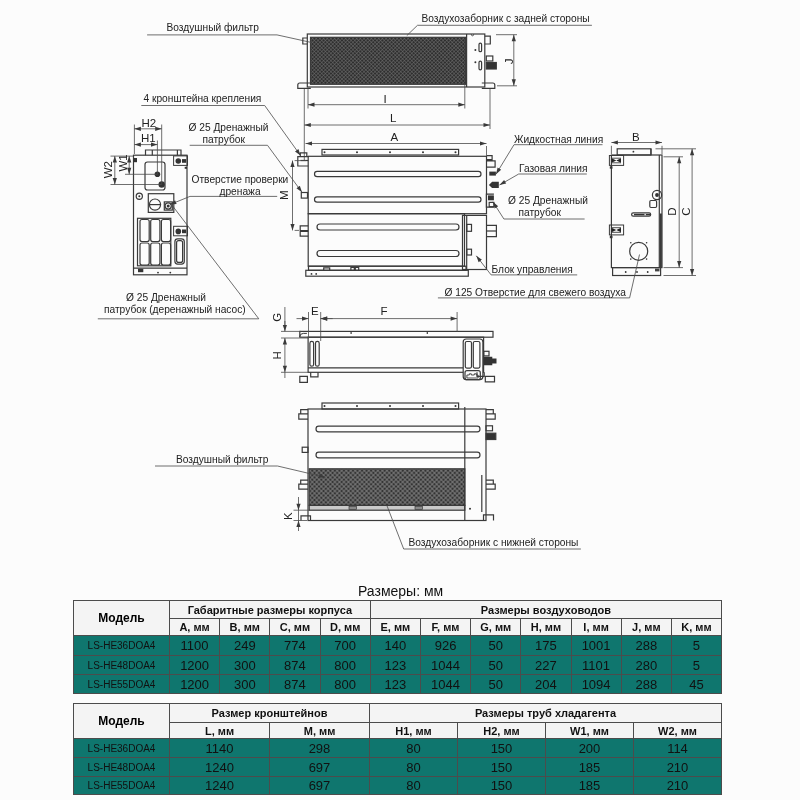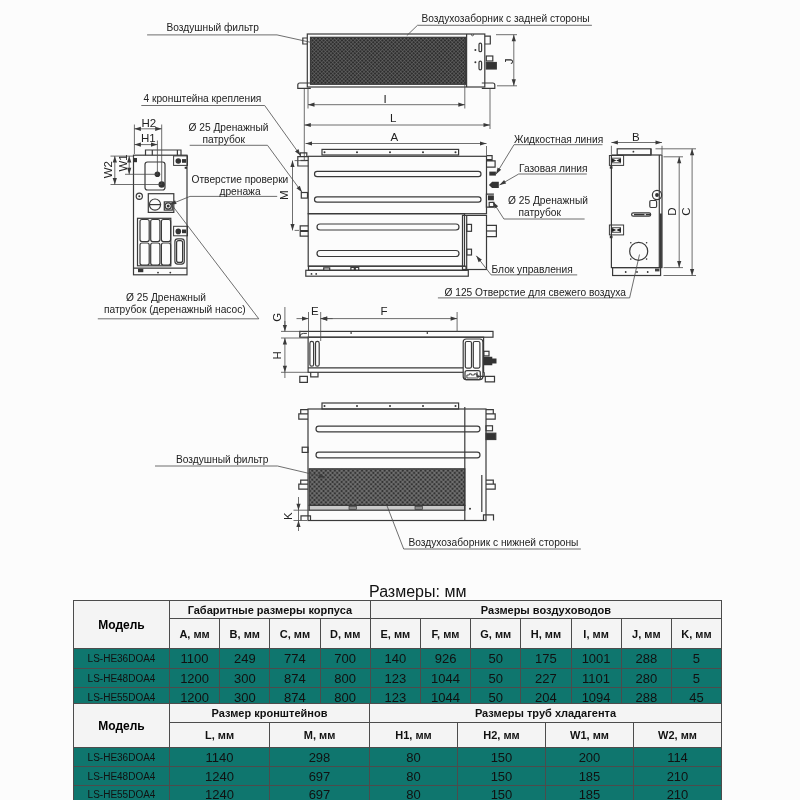--- a/index.html
+++ b/index.html
@@ -9,21 +9,21 @@
 .lbl{font-size:10.2px;}
 .dim{font-size:11.5px;}
 table{border-collapse:collapse;table-layout:fixed;position:absolute;left:73px;background:#0f766e;}
 td{border:1px solid #4c4c4c;text-align:center;vertical-align:middle;padding:0;overflow:hidden;white-space:nowrap;}
 .t1{top:600px;border:1.5px solid #3d3d3d;}
 .t2{top:703px;border:1.5px solid #3d3d3d;}
 .hd{font-weight:bold;font-size:11px;color:#111;background:#f4f4f4;}
 .mod{font-weight:bold;font-size:12px;background:#f4f4f4;}
 .mn{font-size:10px;color:#111;}
 .dt{font-size:13px;color:#111;}
-#rt{position:absolute;left:369px;top:583px;font-size:16px;color:#111;font-family:"Liberation Sans",sans-serif;}
+#rt{position:absolute;left:358px;top:583px;font-size:14px;color:#111;font-family:"Liberation Sans",sans-serif;}
 </style>
 </head>
 <body>
 <div id="page">
 <svg width="800" height="575" viewBox="0 0 800 575">
 <defs>
 <marker id="ar" markerWidth="8" markerHeight="6" refX="6.9" refY="3" orient="auto-start-reverse" markerUnits="userSpaceOnUse">
           <path d="M0.4,0.9 L6.9,3 L0.4,5.1 z" fill="#3a3a3a"></path>
         </marker>
 <pattern id="m1" width="2.6" height="2.6" patternUnits="userSpaceOnUse" patternTransform="rotate(45)">
@@ -349,21 +349,21 @@
 <colgroup>
         <col style="width:96px">
         <col span="11" style="width:50.2px">
       </colgroup>
 <tbody>
         <tr style="height:18px">
           <td class="mod" rowspan="2">Модель</td>
           <td class="hd" colspan="4">Габаритные размеры корпуса</td>
           <td class="hd" colspan="7">Размеры воздуховодов</td>
         </tr>
-<tr style="height:30px">
+<tr style="height:17px">
           <td class="hd">A, мм</td>
           <td class="hd">B, мм</td>
           <td class="hd">C, мм</td>
           <td class="hd">D, мм</td>
           <td class="hd">E, мм</td>
           <td class="hd">F, мм</td>
           <td class="hd">G, мм</td>
           <td class="hd">H, мм</td>
           <td class="hd">I, мм</td>
           <td class="hd">J, мм</td>
@@ -419,21 +419,21 @@
         <col style="width:100px">
         <col style="width:100px">
         <col span="4" style="width:88px">
       </colgroup>
 <tbody>
         <tr style="height:19px">
           <td class="mod" rowspan="2">Модель</td>
           <td class="hd" colspan="2">Размер кронштейнов</td>
           <td class="hd" colspan="4">Размеры труб хладагента</td>
         </tr>
-<tr style="height:25px">
+<tr style="height:16px">
           <td class="hd">L, мм</td>
           <td class="hd">M, мм</td>
           <td class="hd">H1, мм</td>
           <td class="hd">H2, мм</td>
           <td class="hd">W1, мм</td>
           <td class="hd">W2, мм</td>
         </tr>
 <tr style="height:19px">
           <td class="mn">LS-HE36DOA4</td>
           <td class="dt">1140</td>

